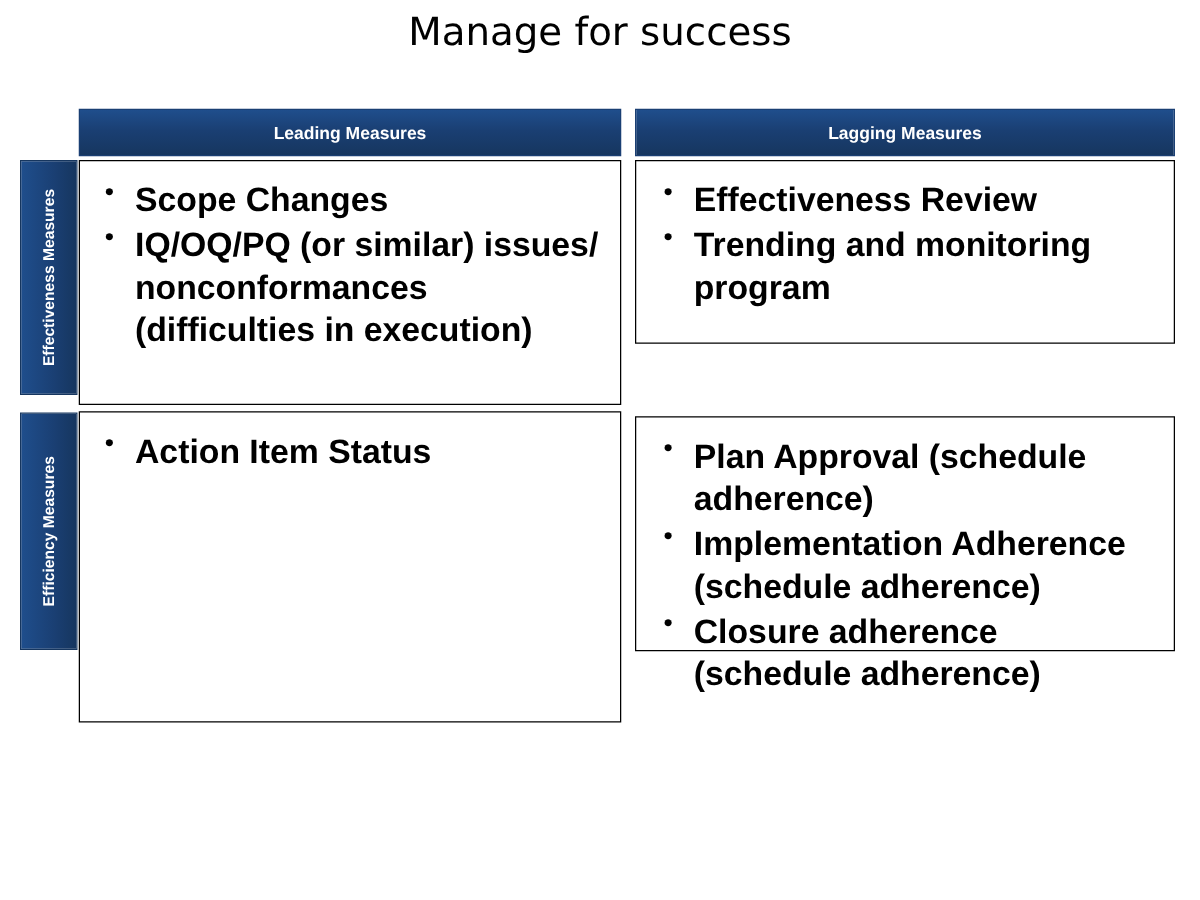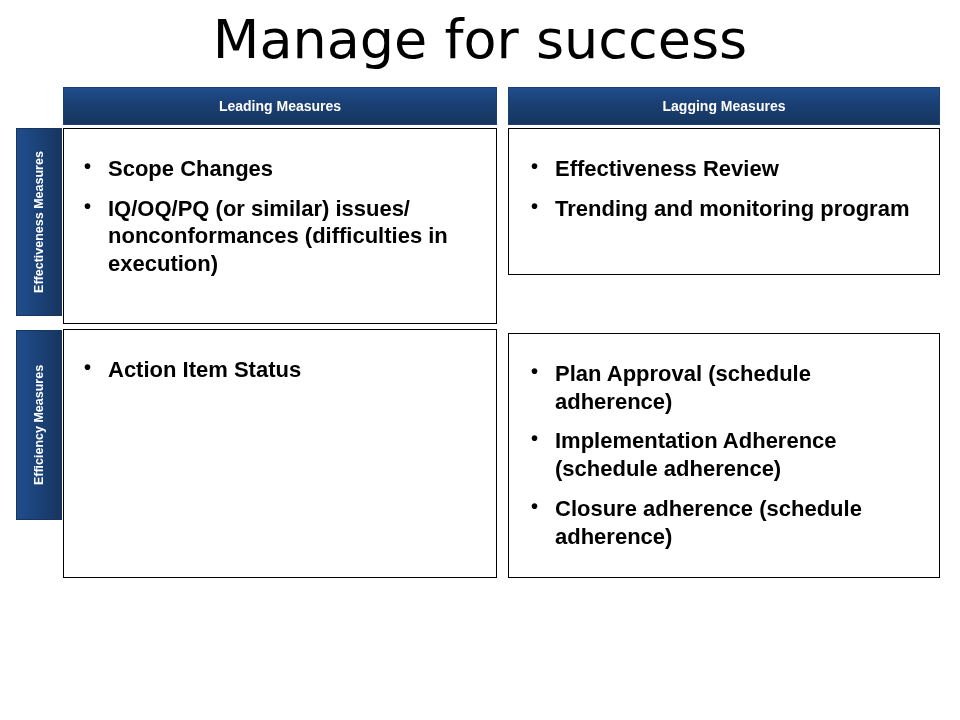--- a/index.html
+++ b/index.html
@@ -17,21 +17,21 @@
     position: relative;
     width: 960px;
     height: 720px;
   }
   .slide-title {
     position: absolute;
     left: 0;
     top: 8px;
     width: 960px;
     text-align: center;
-    font-size: 54px;
+    font-size: 31px;
     font-weight: 400;
     color: #000000;
     letter-spacing: 0px;
     font-family: "DejaVu Sans", sans-serif;
   }
 
   
   .col-header {
     position: absolute;
     height: 38px;
@@ -108,37 +108,36 @@
   #cell-leading-efficiency {
     left: 63px;
     top: 329px;
     width: 434px;
     height: 249px;
   }
   #cell-lagging-efficiency {
     left: 508px;
     top: 333px;
     width: 432px;
-    height: 245px;
+    height: 188px;
   }
 
   ul.bullets {
     list-style: none;
     margin: 0;
     padding: 0;
   }
   ul.bullets li {
     position: relative;
     padding-left: 34px;
     margin-bottom: 2px;
-    font-size: 22px;
+    font-size: 27px;
     font-weight: bold;
     line-height: 1.26;
     color: #000000;
-    margin-top: 12px;
   }
   ul.bullets li::before {
     content: "\2022";
     position: absolute;
     left: 10px;
     top: -1px;
     font-size: 20px;
     line-height: 1.26;
   }
   .cell-lagging ul.bullets li {

